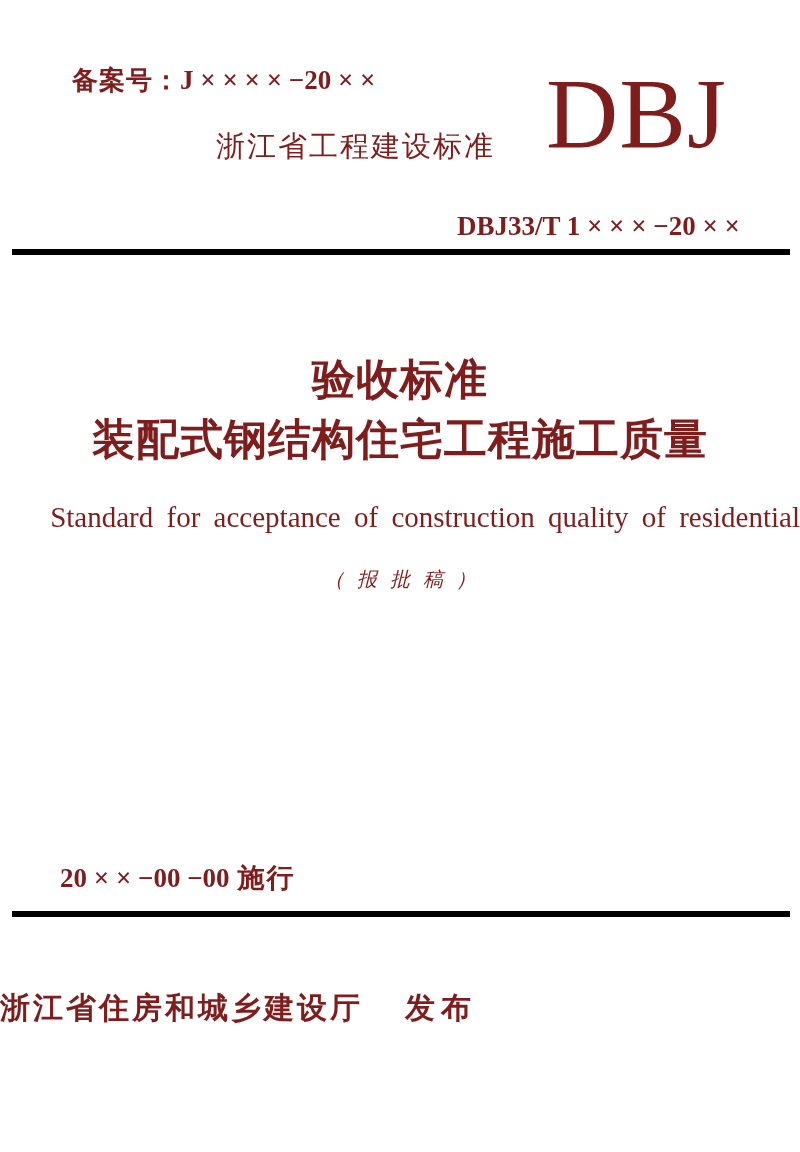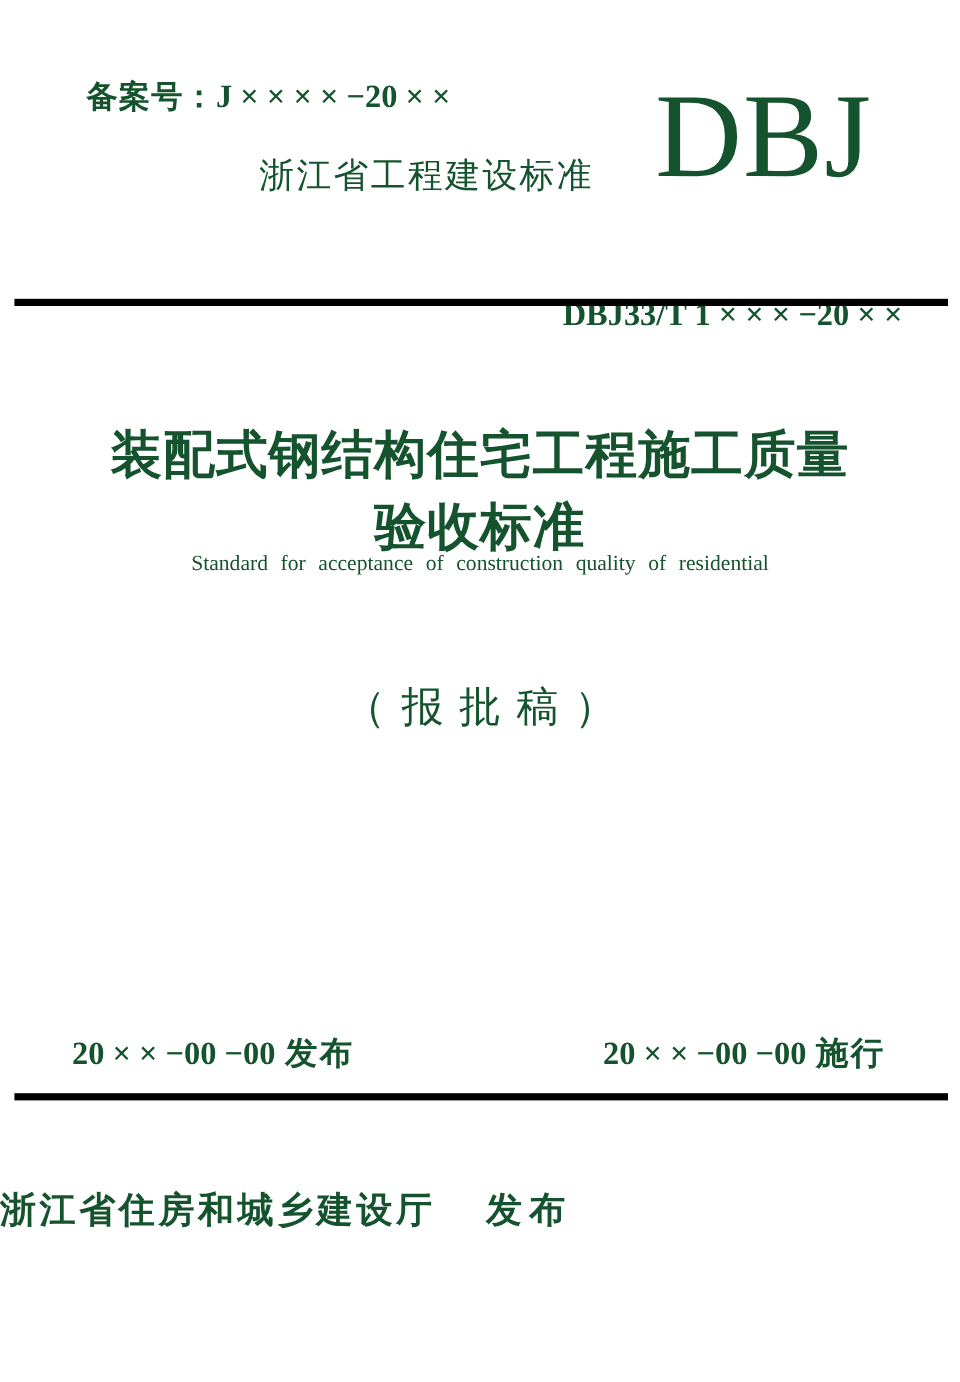--- a/index.html
+++ b/index.html
@@ -1,63 +1,63 @@
 <!DOCTYPE html>
 <html><head>
 <meta charset="utf-8">
 <style>
   html,body { margin:0; padding:0; background:#ffffff; }
   .page {
     position:relative; width:800px; height:1152px;
-    background:#ffffff; color:#14532d; overflow:hidden;
+    background:#ffffff; color:#7f1d1d; overflow:hidden;
     font-family:"Liberation Sans", sans-serif;
   }
   .serif-b { font-family:"Liberation Serif", serif; font-weight:700; }
 
   .filing { position:absolute; left:72px; top:63px; font-size:26px; white-space:nowrap; }
   .filing-label { font-weight:600; letter-spacing:1px; }
   .filing-code { font-size:27px; }
 
   .std-type {
     position:absolute; left:216px; top:127px;
     font-size:29px; font-weight:500; letter-spacing:2px; white-space:nowrap;
   }
 
   .logo {
     position:absolute; left:546px; top:64px;
     font-family:"Liberation Serif", serif; font-weight:400;
     font-size:100px; line-height:1; letter-spacing:1px;
   }
 
   .std-num {
-    position:absolute; right:48px; top:211px;
+    position:absolute; right:60px; top:211px;
     font-family:"Liberation Serif", serif; font-weight:700;
-    font-size:27px; white-space:nowrap;margin-top:36px;
+    font-size:27px; white-space:nowrap;
   }
 
   .rule { position:absolute; left:12px; right:10px; height:6px; background:#000000; }
   .rule-top { top:249px; }
   .rule-bottom { top:911px; }
 
   .title {
     position:absolute; left:0; right:0; top:350px;
     text-align:center; font-family:"Liberation Serif", serif;
     font-weight:700; font-size:43px; line-height:60px; letter-spacing:1px;
   }
 
   .title-en {
-    position:absolute; left:0; right:0; top:456px;
-    text-align:center; font-family:"Liberation Serif", serif;
-    font-size:18px; line-height:27px; word-spacing:6px;
+    position:absolute; left:0; right:0; top:504px;
+    text-align:right; font-family:"Liberation Serif", serif;
+    font-size:29px; line-height:27px; word-spacing:6px;
   }
 
   .draft {
     position:absolute; left:0; right:0; top:566px;
-    text-align:center; font-size:35px; font-weight:500;
-    letter-spacing:13px; padding-left:13px;
+    text-align:center; font-size:20px; font-weight:500;
+    letter-spacing:13px; padding-left:13px;font-style:italic;
   }
 
   .dates {
     position:absolute; left:60px; right:62px; top:860px;
     display:flex; justify-content:space-between;
     font-size:27px; white-space:nowrap;
   }
   .date-num { font-family:"Liberation Serif", serif; font-weight:700; }
   .date-label { font-weight:700; margin-left:8px; letter-spacing:2px; }
 
@@ -79,34 +79,31 @@
 
   <div class="std-type">浙江省工程建设标准</div>
 
   <div class="logo">DBJ</div>
 
   <div class="std-num">DBJ33/T 1 × × × −20 × ×</div>
 
   <div class="rule rule-top"></div>
 
   <div class="title">
+    <div>验收标准</div>
     <div>装配式钢结构住宅工程施工质量</div>
-    <div>验收标准</div>
   </div>
 
   <div class="title-en">
     <div>Standard for acceptance of construction quality of residential</div>
   </div>
 
   <div class="draft">（报批稿）</div>
 
   <div class="dates">
-    <div class="date">
-      <span class="date-num">20 × × −00 −00</span><span class="date-label">发布</span>
-    </div>
     <div class="date">
       <span class="date-num">20 × × −00 −00</span><span class="date-label">施行</span>
     </div>
   </div>
 
   <div class="rule rule-bottom"></div>
 
   <div class="publisher">
     <span>浙江省住房和城乡建设厅</span><span class="pub-action">发布</span>
   </div>

